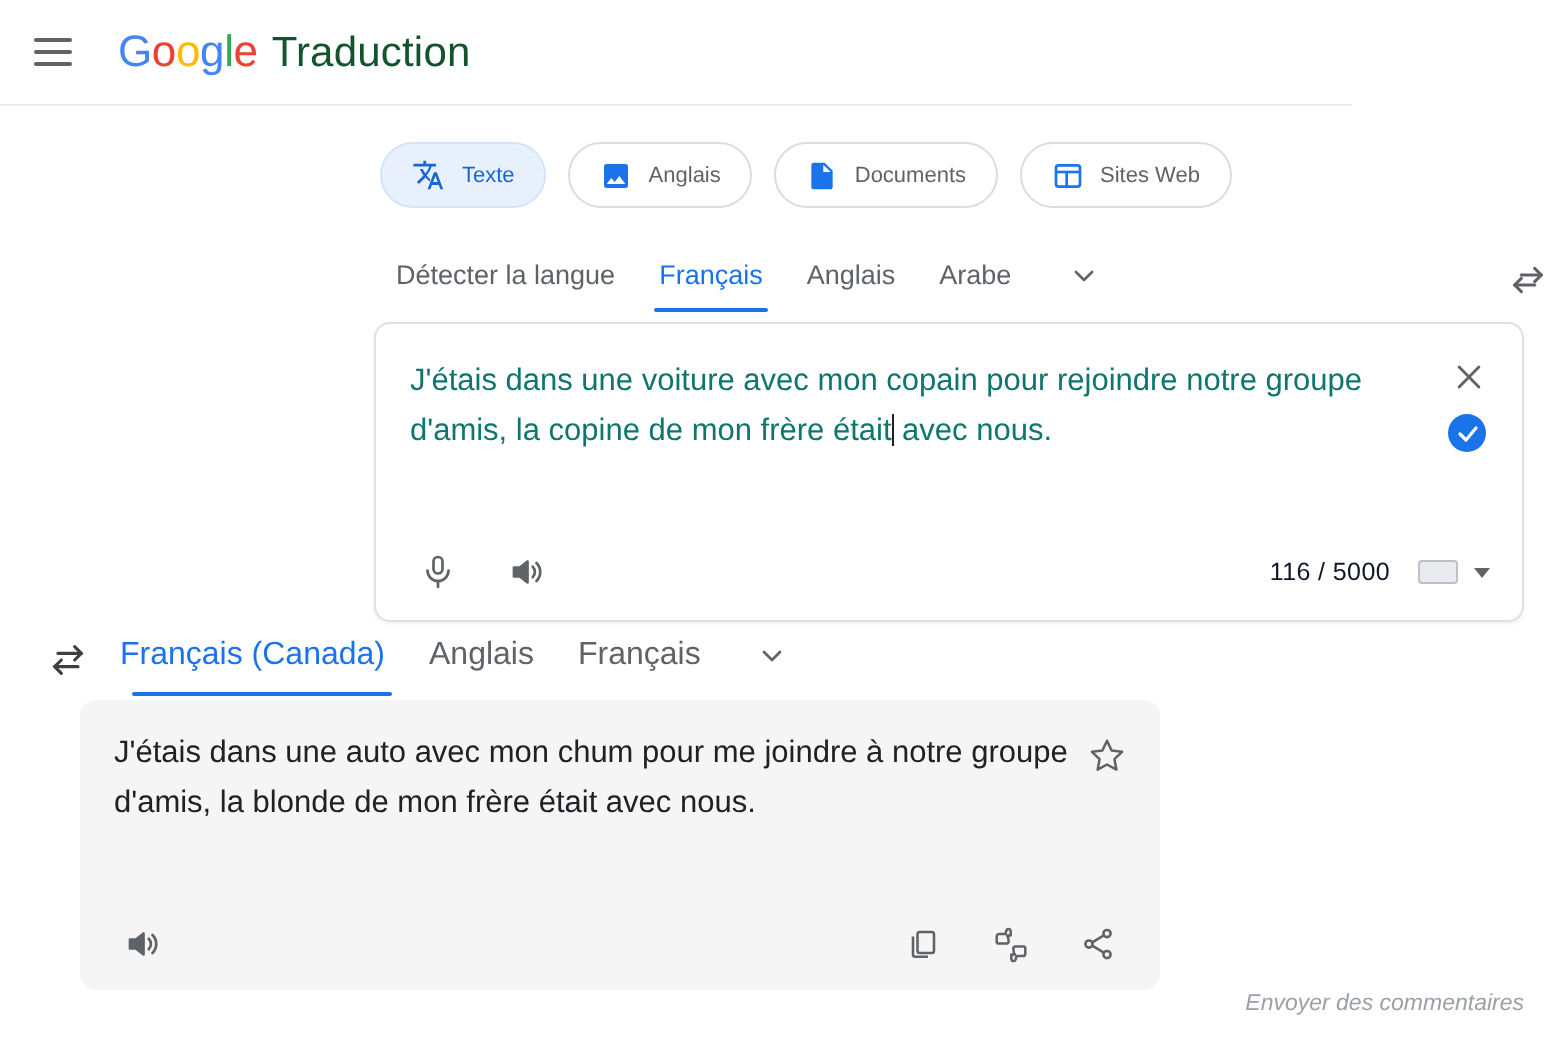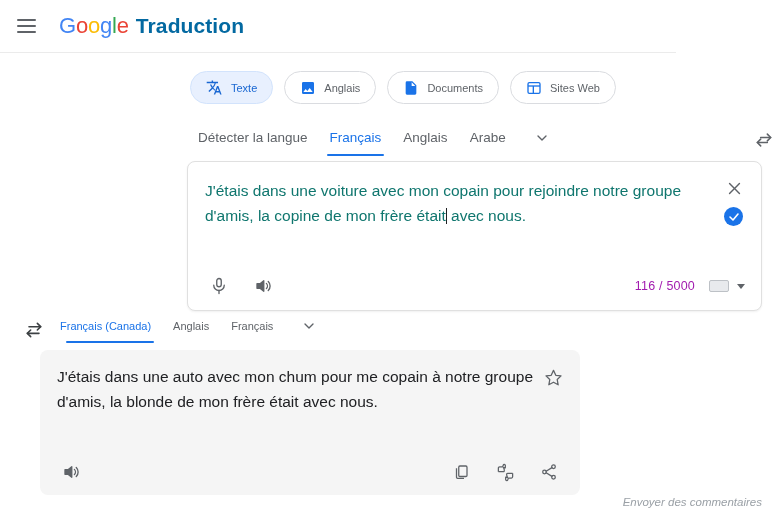--- a/index.html
+++ b/index.html
@@ -25,21 +25,21 @@
   }
   .hamburger span { display: block; height: 2px; width: 19px; background: #5f6368; border-radius: 1px; }
   .brand { display: flex; align-items: baseline; font-size: 21px; letter-spacing: 0.1px; }
   .logo { font-size: 22px; letter-spacing: -0.2px; }
   .logo .g1 { color: #4285f4; }
   .logo .o1 { color: #ea4335; }
   .logo .o2 { color: #fbbc05; }
   .logo .g2 { color: #4285f4; }
   .logo .l  { color: #34a853; }
   .logo .e  { color: #ea4335; }
-  .product { color: #0369a1; font-size: 21px; margin-left: 7px; font-weight: 700; }
+  .product { color: #14532d; font-size: 21px; margin-left: 7px; font-weight: 400; }
 
   
   .tabs {
     position: absolute; left: 190px; top: 71px;
     display: flex; gap: 11px; align-items: center;
   }
   .tab {
     display: flex; align-items: center; gap: 8px;
     height: 33px; padding: 0 15px;
     border: 1px solid #dadce0; border-radius: 18px;
@@ -98,39 +98,39 @@
   }
   .src-toolbar {
     position: absolute; left: 0; right: 0; bottom: 0; height: 48px;
     display: flex; align-items: center; padding: 0 16px;
   }
   .icon-btn {
     width: 30px; height: 30px; display: flex; align-items: center; justify-content: center;
     cursor: pointer; color: #5f6368;
   }
   .spacer { flex: 1; }
-  .counter { font-size: 12.5px; color: #a21caf; margin-right: 14px; letter-spacing: 0.2px; }
+  .counter { font-size: 12.5px; color: #0f172a; margin-right: 14px; letter-spacing: 0.2px; }
   .kbd-wrap { display: flex; align-items: center; gap: 8px; cursor: pointer; }
   .kbd {
     width: 20px; height: 12px; border: 1.5px solid #bdc1c6; border-radius: 2px;
     background: #e8eaed;
   }
   .caret-down {
     width: 0; height: 0; border-left: 4.5px solid transparent; border-right: 4.5px solid transparent;
     border-top: 5.5px solid #5f6368;
   }
 
   
   .swap-left {
     position: absolute; left: 22px; top: 318px; width: 24px; height: 24px;
     display: flex; align-items: center; justify-content: center; cursor: pointer;
   }
   .tgtlangrow {
     position: absolute; left: 58px; top: 315px;
-    display: flex; align-items: center; font-size: 11px;
+    display: flex; align-items: center; font-size: 16px;
   }
 
   
   .resbox {
     position: absolute; left: 40px; top: 350px; width: 540px; height: 145px;
     background: #f5f5f5; border-radius: 8px;
   }
   .restext {
     position: absolute; left: 17px; top: 14px; width: 488px;
     font-size: 15.5px; line-height: 25px; color: #202124;
@@ -279,21 +279,21 @@
     <div class="langitem">Anglais</div>
     <div class="langitem">Français</div>
     <div class="chev">
       <svg width="16" height="16" viewBox="0 0 24 24" fill="none" stroke="#5f6368" stroke-width="2" stroke-linecap="round" stroke-linejoin="round">
           <polyline points="6 9 12 15 18 9"></polyline>
         </svg>
     </div>
   </div>
 
   <div class="resbox">
-    <div class="restext">J'étais dans une auto avec mon chum pour me copain à notre groupe d'amis, la blonde de mon frère était avec nous.</div>
+    <div class="restext">J'étais dans une auto avec mon chum pour me joindre à notre groupe d'amis, la blonde de mon frère était avec nous.</div>
     <div class="star-btn">
       <svg width="19" height="19" viewBox="0 0 24 24" fill="none" stroke="#5f6368" stroke-width="1.6" stroke-linejoin="round">
         <polygon points="12 3 14.9 9.2 21.5 10 16.7 14.6 17.9 21.2 12 18 6.1 21.2 7.3 14.6 2.5 10 9.1 9.2"></polygon>
       </svg>
     </div>
     <div class="res-toolbar">
       <div class="icon-btn">
         <svg width="18" height="18" viewBox="0 0 24 24" fill="none" stroke="#5f6368" stroke-width="1.8" stroke-linecap="round" stroke-linejoin="round">
           <polygon points="4 9 8 9 13 5 13 19 8 15 4 15" fill="#5f6368"></polygon>
             <path d="M16.5 8.5a5 5 0 0 1 0 7"></path>

